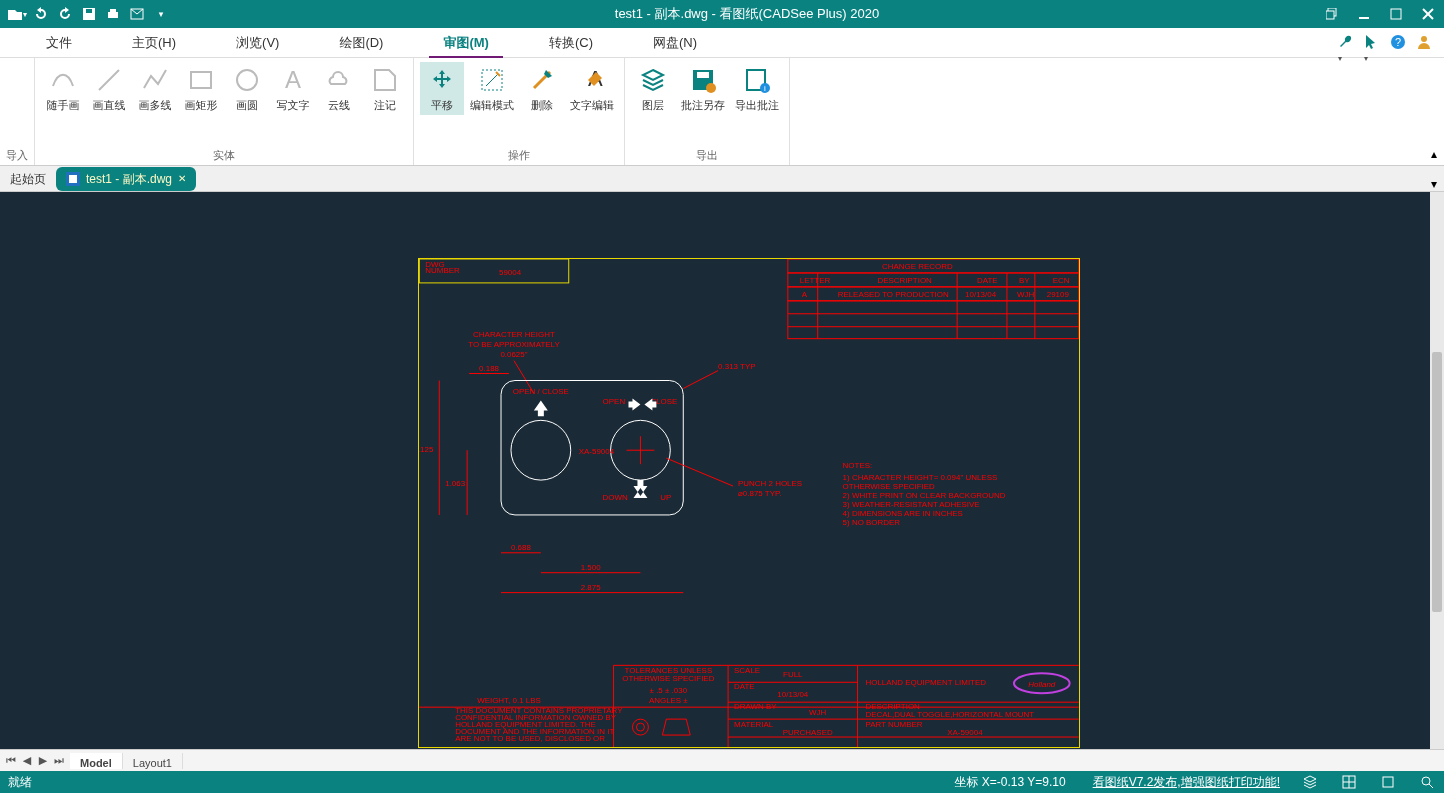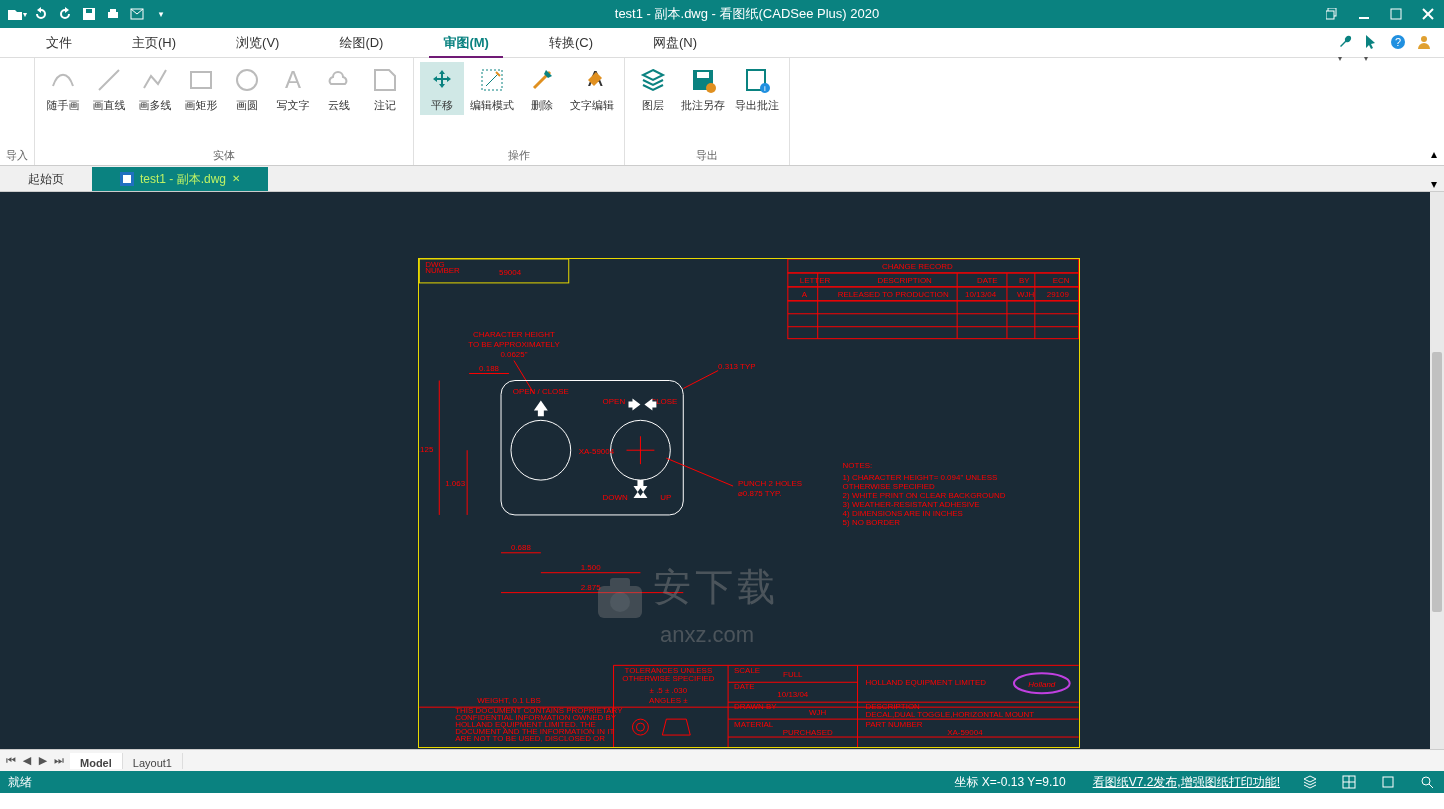--- a/index.html
+++ b/index.html
@@ -22,22 +22,22 @@
 .rgroup { display: flex; flex-direction: column; align-items: center; border-right: 1px solid #e0e0e0; padding: 4px 6px 2px; }
 .rgroup .row { display: flex; gap: 2px; }
 .rgroup .glabel { font-size: 11px; color: #666; margin-top: auto; }
 .rbtn { display: flex; flex-direction: column; align-items: center; padding: 2px 4px; cursor: pointer; min-width: 44px; }
 .rbtn.active { background: #d0e8e6; }
 .rbtn .ricon { width: 32px; height: 32px; display: flex; align-items: center; justify-content: center; }
 .rbtn .rlbl { font-size: 11px; color: #333; margin-top: 2px; white-space: nowrap; }
 .ribbon .coll { margin-left: auto; width: 20px; display:flex; align-items:flex-end; justify-content:center; padding-bottom:4px; cursor:pointer; }
 
 .tabstrip { height: 26px; background: #f0f0f0; display: flex; align-items: flex-end; border-bottom: 1px solid #ccc; }
-.doctab { height: 24px; padding: 0 28px; line-height: 24px; font-size: 12px; color: #333; cursor: pointer; display:flex; align-items:center; gap:6px; }
-.doctab.active { background: #0a8280; color: #bef264; }
+.doctab { height: 24px; padding: 0 10px; line-height: 24px; font-size: 12px; color: #333; cursor: pointer; display:flex; align-items:center; gap:6px; }
+.doctab.active { background: #0a8280; color: #fef9c3; border-radius: 6px; }
 .doctab .x { font-size: 10px; }
 .tabstrip .tdd { margin-left:auto; width:20px; text-align:center; cursor:pointer; }
 
 .canvas-area { position: relative; background: #1a2a36; height: 557px; overflow: hidden; }
 .canvas-area .scroll-r { position:absolute; right:0; top:0; width:14px; height:100%; background:#e9e9e9; }
 .canvas-area .scroll-r .thumb { position:absolute; right:2px; top:160px; width:10px; height:260px; background:#c0c0c0; border-radius:2px; }
 
 .drawing { position: absolute; left: 418px; top: 66px; width: 662px; height: 490px; border:1px solid #e8d800; }
 .drawing text, .drawing .rt { fill:#ff0000; font-size:8px; font-family: Arial; }
 .drawing .yel { stroke:#e8d800; fill:none; }
@@ -442,29 +442,20 @@
     <text x="448" y="470" font-size="6">PART NUMBER</text>
     <text x="530" y="478">XA-59004</text>
 
     <text x="36" y="456" font-size="5">THIS DOCUMENT CONTAINS PROPRIETARY</text>
     <text x="36" y="463" font-size="5">CONFIDENTIAL INFORMATION OWNED BY</text>
     <text x="36" y="470" font-size="5">HOLLAND EQUIPMENT LIMITED. THE</text>
     <text x="36" y="477" font-size="5">DOCUMENT AND THE INFORMATION IN IT</text>
     <text x="36" y="484" font-size="5">ARE NOT TO BE USED, DISCLOSED OR</text>
   </svg>
 
-  <div class="watermark">
-    <svg width="60" height="50" style="display:inline-block;vertical-align:middle;opacity:0.8">
-        <rect x="8" y="14" width="44" height="32" rx="6" fill="#888"></rect>
-        <rect x="20" y="6" width="20" height="10" rx="3" fill="#888"></rect>
-        <circle cx="30" cy="30" r="10" fill="#aaa"></circle>
-      </svg>
-    <span class="big">安下载</span>
-    <div class="small" style="margin-left:70px;">anxz.com</div>
-  </div>
 </div>
 
 <div class="layouttabs">
   <div class="nav">
     <span>⏮</span>
     <span>◀</span>
     <span>▶</span>
     <span>⏭</span>
   </div>
   <div class="lt active">Model</div>

